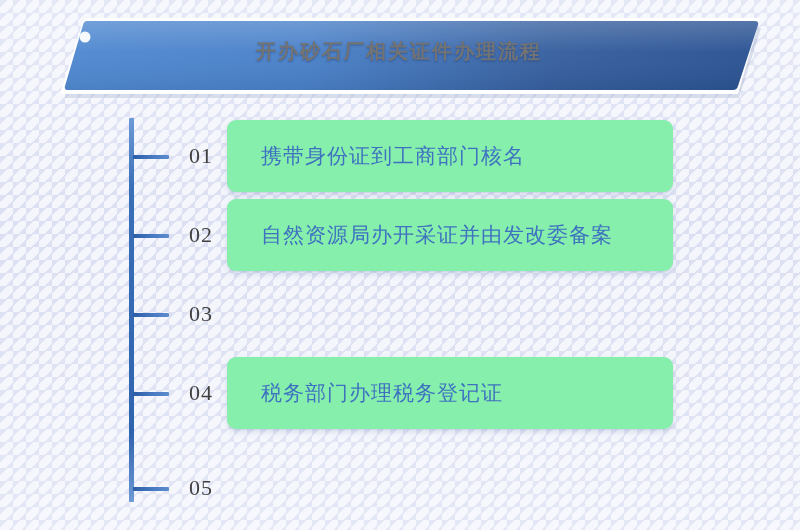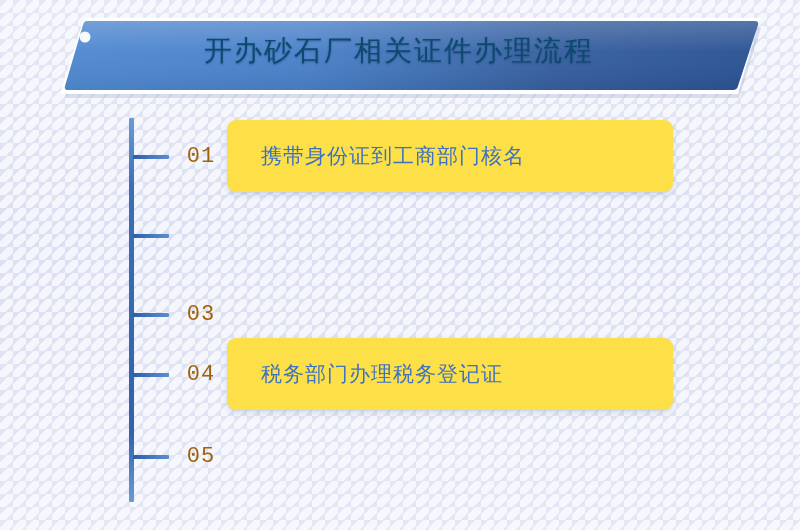--- a/index.html
+++ b/index.html
@@ -65,23 +65,23 @@
     position: absolute;
     left: 0;
     top: 0;
     width: 700px;
     height: 74px;
     display: flex;
     align-items: center;
     justify-content: center;
     padding-right: 22px;
     box-sizing: border-box;
-    color: #0c4a6e;
-    font-size: 28px;
-    font-weight: normal;
+    color: #737373;
+    font-size: 20px;
+    font-weight: bold;
     letter-spacing: 2px;
     text-shadow: 0 1px 2px rgba(20,50,110,0.45);
     white-space: nowrap;
     font-family: "DejaVu Sans", "Liberation Sans", sans-serif;
   }
 
   
   #steps-area {
     position: absolute;
     left: 0;
@@ -119,32 +119,32 @@
   .step-number {
     position: absolute;
     left: 46px;
     top: 0;
     height: 72px;
     width: 52px;
     display: flex;
     align-items: center;
     justify-content: center;
     font-size: 22px;
-    color: #a16207;
+    color: #404040;
     font-weight: 400;
     letter-spacing: 1px;
-    font-family: Liberation Mono, monospace;
+    font-family: Liberation Serif, serif;
   }
   .step-card {
     position: absolute;
     left: 98px;
     top: 0;
     width: 446px;
     height: 72px;
-    background: #fde047;
+    background: #86efac;
     border-radius: 9px;
     box-shadow: 0 3px 7px rgba(120, 135, 180, 0.22),
                 0 1px 2px rgba(120, 135, 180, 0.16);
     display: flex;
     align-items: center;
     box-sizing: border-box;
     padding-left: 34px;
     padding-right: 16px;
   }
   .step-card-label {
@@ -200,34 +200,38 @@
     <div class="step-row" style="top:120px;">
       <span class="step-tick"></span>
       <span class="step-number">01</span>
       <div class="step-card">
         <span class="step-card-label">携带身份证到工商部门核名</span>
       </div>
     </div>
 
     <div class="step-row" style="top:199px;">
       <span class="step-tick"></span>
+      <span class="step-number">02</span>
+      <div class="step-card">
+        <span class="step-card-label">自然资源局办开采证并由发改委备案</span>
+      </div>
     </div>
 
     <div class="step-row" style="top:278px;border-radius:15px;">
       <span class="step-tick"></span>
       <span class="step-number">03</span>
     </div>
 
-    <div class="step-row" style="top:338px;padding-left:11px;">
+    <div class="step-row" style="top:357px;padding-left:11px;">
       <span class="step-tick"></span>
       <span class="step-number">04</span>
       <div class="step-card">
         <span class="step-card-label">税务部门办理税务登记证</span>
       </div>
     </div>
 
-    <div class="step-row" style="top:420px;">
+    <div class="step-row" style="top:452px;">
       <span class="step-tick"></span>
       <span class="step-number">05</span>
     </div>
 
   </div>
 </div>
 
 </body></html>

